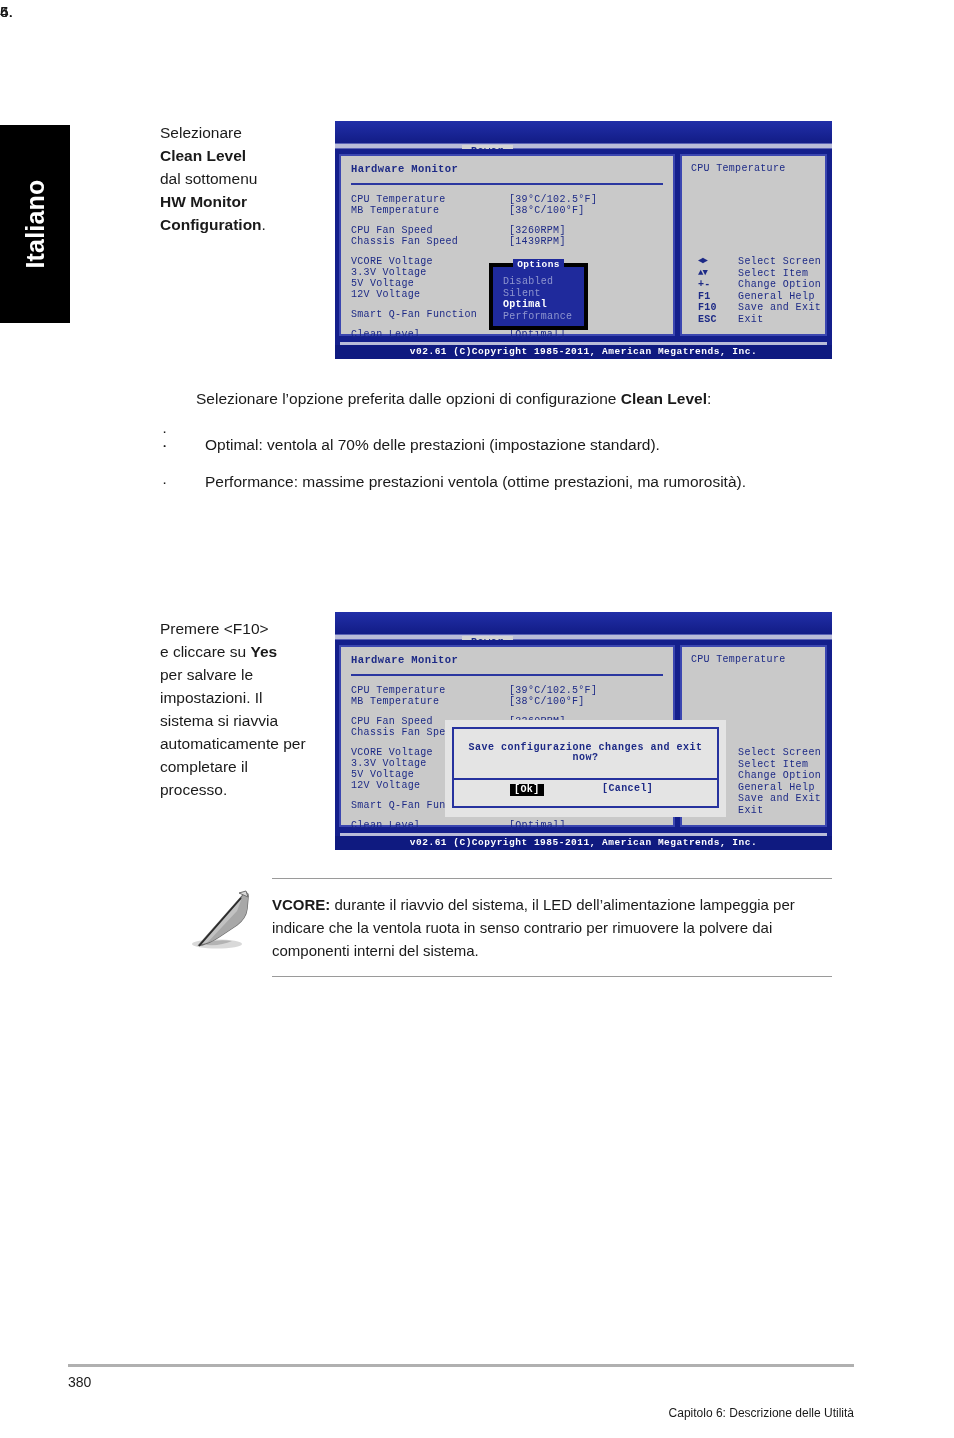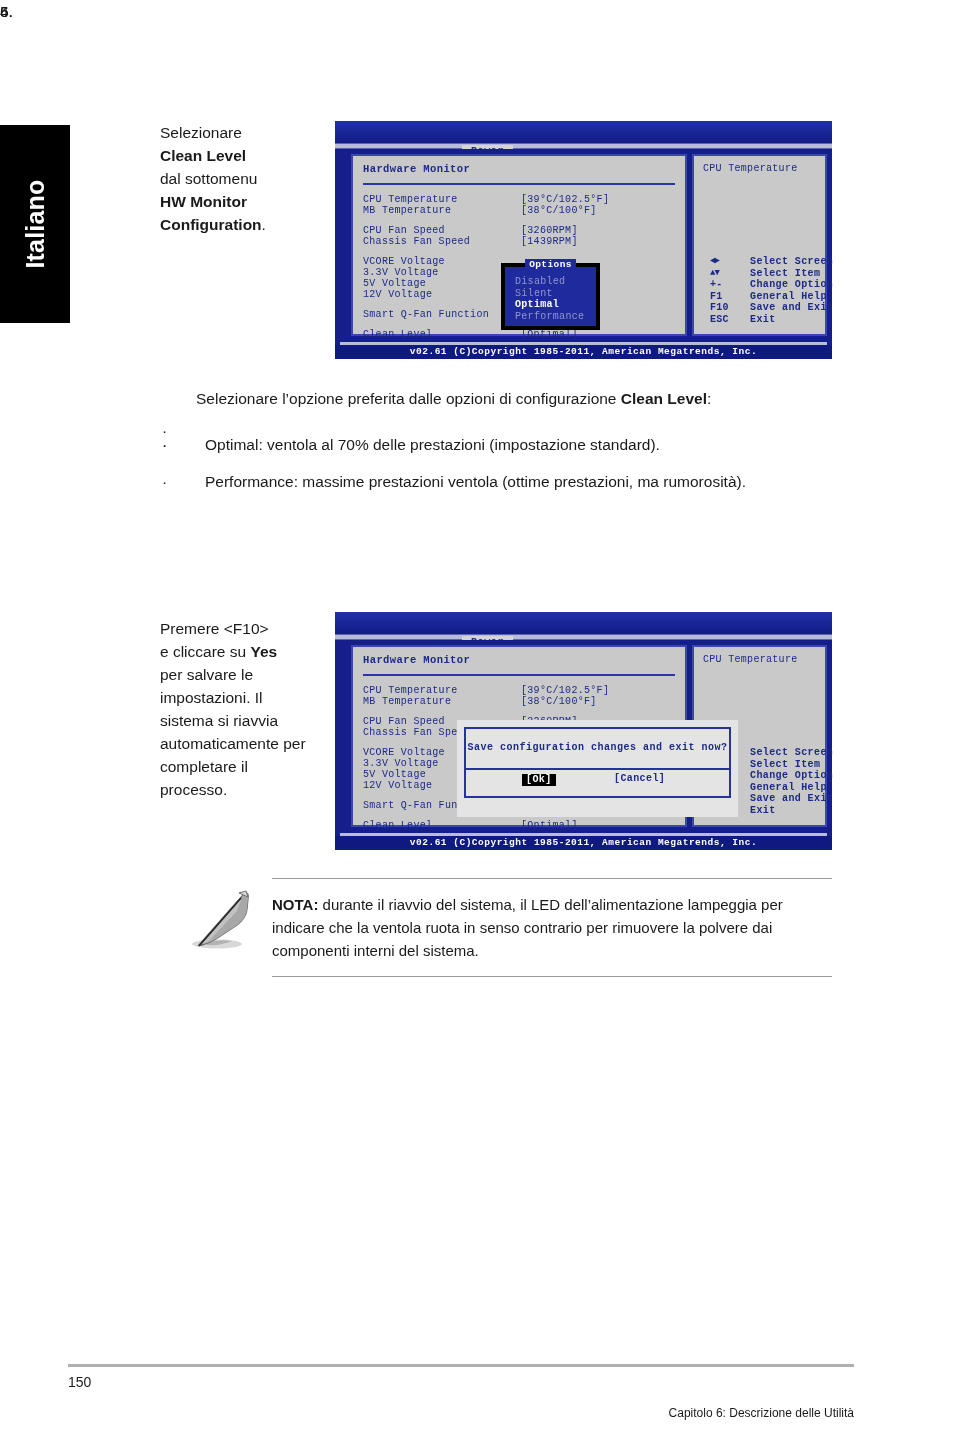--- a/index.html
+++ b/index.html
@@ -112,21 +112,21 @@
   .bios-underline {
     height: 4px;
     background: #b9bcd8;
     border-top: 1px solid #5b63b5;
     border-bottom: 1px solid #5b63b5;
   }
 
   .bios-body {
     position: relative;
     display: flex;
-    padding: 5px 5px 0 16px;
+    padding: 5px 5px 0 4px;
     height: 187px;
     box-sizing: border-box;
     background: #141f8c;
   }
   .bios-main {
     position: relative;
     width: 336px;
     background: #c9c9c9;
     border: 2px solid #3b46b0;
     box-sizing: border-box;
@@ -241,21 +241,21 @@
   .key-row .k {
     position: absolute;
     left: 0;
     top: 0;
     font-weight: bold;
   }
   .key-row .d {
     position: absolute;
     left: 40px;
     top: 0;
-    font-weight: bold;
+    font-weight: normal;
     letter-spacing: 0.4px;
   }
   .arrow-glyph {
     font-size: 9px;
     letter-spacing: -1px;
   }
 
   .bios-footer {
     position: absolute;
     left: 0;
@@ -583,21 +583,21 @@
         <span class="val">[Enabled]</span>
       </div>
       <div class="gap-m"></div>
       <div class="hw-row">
         <span class="lbl">Clean Level</span>
         <span class="val">[Optimal]</span>
       </div>
 
       <div class="dlg-outer-pad"></div>
       <div class="save-dialog">
-        <div class="save-dialog-msg">Save configuration changes and exit now?</div>
+        <div class="save-dialog-msg">Save configurazione changes and exit now?</div>
         <div class="save-dialog-sep"></div>
         <div class="save-dialog-btns">
           <span class="dlg-btn ok">[Ok]</span>
           <span class="dlg-btn cancel">[Cancel]</span>
         </div>
       </div>
     </div>
 
     <div class="bios-side">
       <div class="side-title">CPU Temperature</div>
@@ -639,21 +639,21 @@
   <div class="note-inner">
     <svg class="note-icon" viewBox="0 0 78 70">
       <ellipse cx="40" cy="57" rx="25" ry="4.5" fill="#d9d9d9"></ellipse>
       <path d="M28 56 Q40 52 55 54 Q44 59 30 58 Z" fill="#b3b3b3"></path>
       <path d="M22 58 L66 8 Q72 3 71 11 L70 22 Q69 31 60 38 L42 50 Q33 56 25 58 Z" fill="#c2c2c2" stroke="#6e6e6e" stroke-width="1.4"></path>
       <path d="M66 8 Q72 3 71 11 L70 22 Q69 31 60 38 L42 50 Q36 54 30 56 L60 24 Z" fill="#a8a8a8"></path>
       <line x1="22" y1="59" x2="64" y2="11" stroke="#2b2b2b" stroke-width="1.8"></line>
       <path d="M62 6 L69 4 L71 10 Z" fill="#dadada" stroke="#6e6e6e" stroke-width="1"></path>
     </svg>
     <div class="note-text">
-      <b>NOTA:</b><span> durante il riavvio del sistema, il LED dell’alimentazione lampeggia per indicare che la ventola ruota in senso contrario per rimuovere la polvere dai componenti interni del sistema.</span>
+      <b>VCORE:</b><span> durante il riavvio del sistema, il LED dell’alimentazione lampeggia per indicare che la ventola ruota in senso contrario per rimuovere la polvere dai componenti interni del sistema.</span>
     </div>
   </div>
   <div class="note-line"></div>
 </div>
 
 <div class="page-rule"></div>
-<div class="page-num">150</div>
+<div class="page-num">380</div>
 <div class="page-chapter">Capitolo 6: Descrizione delle Utilità</div>
 
 </body></html>

